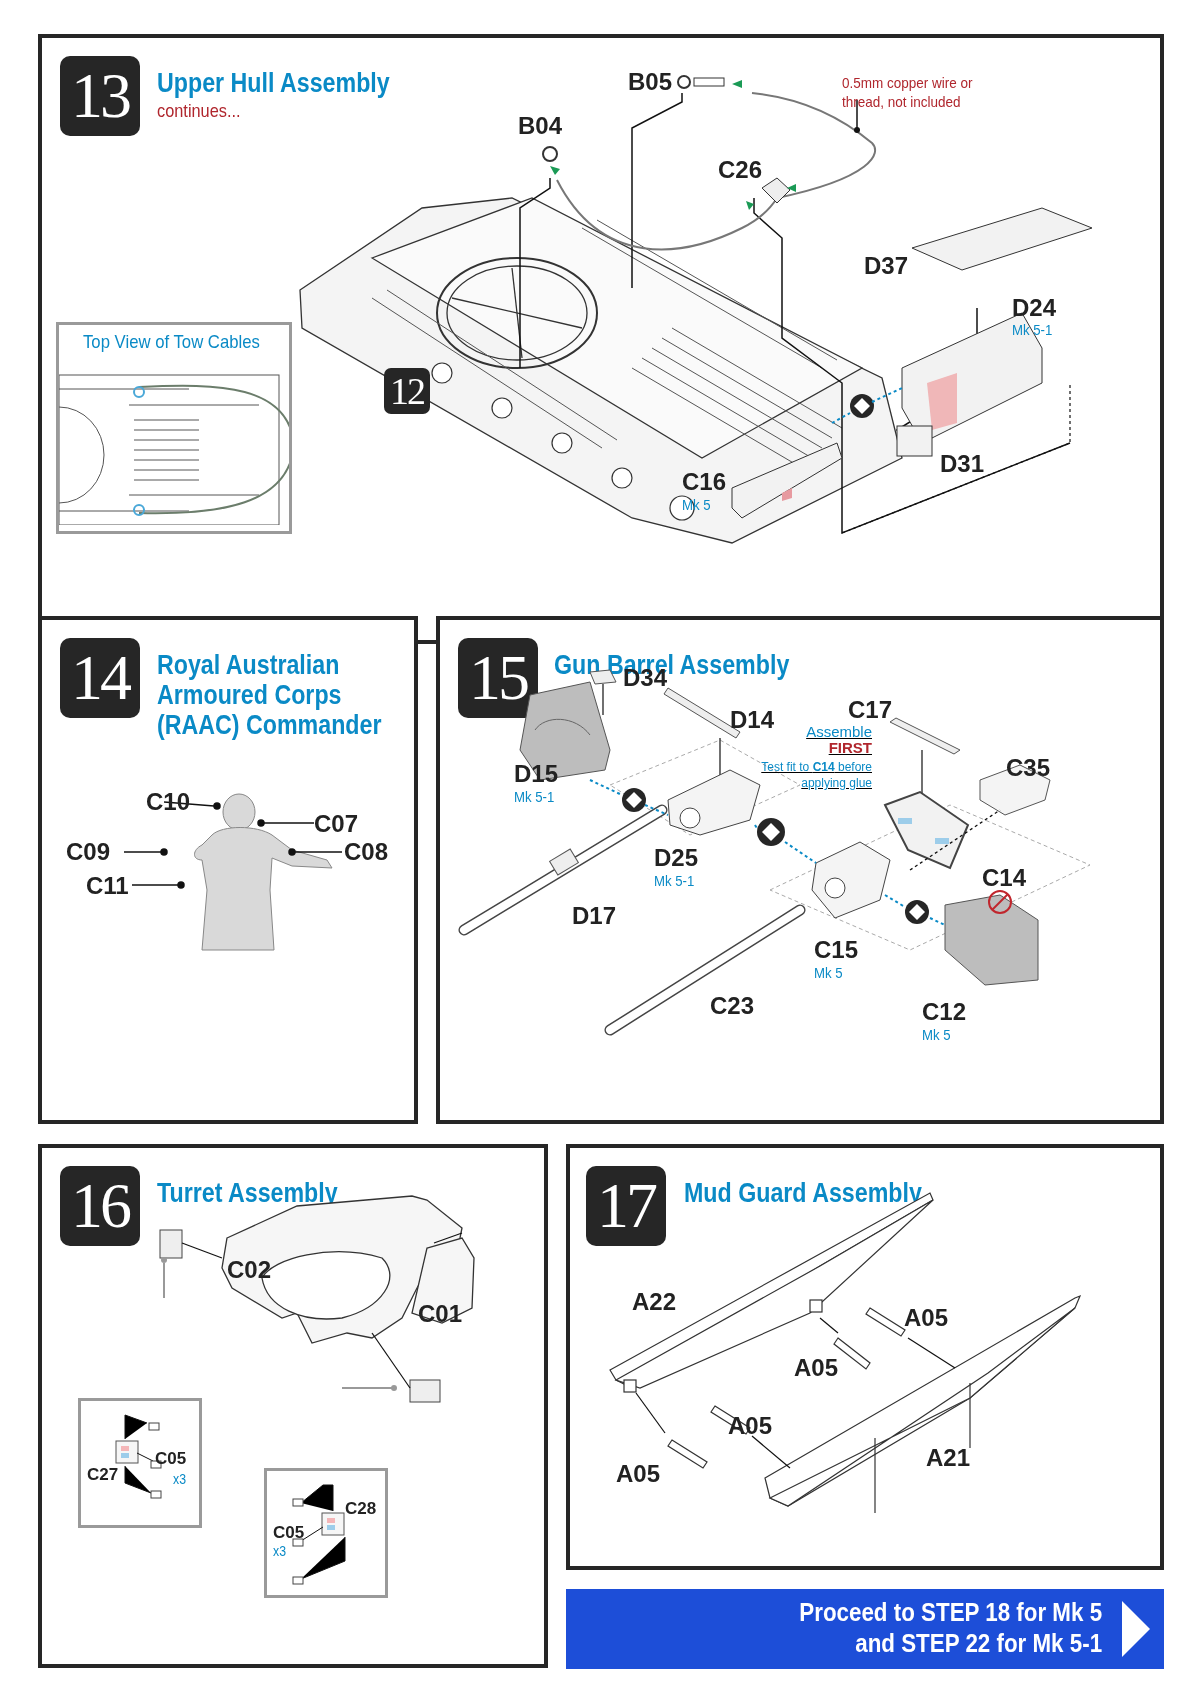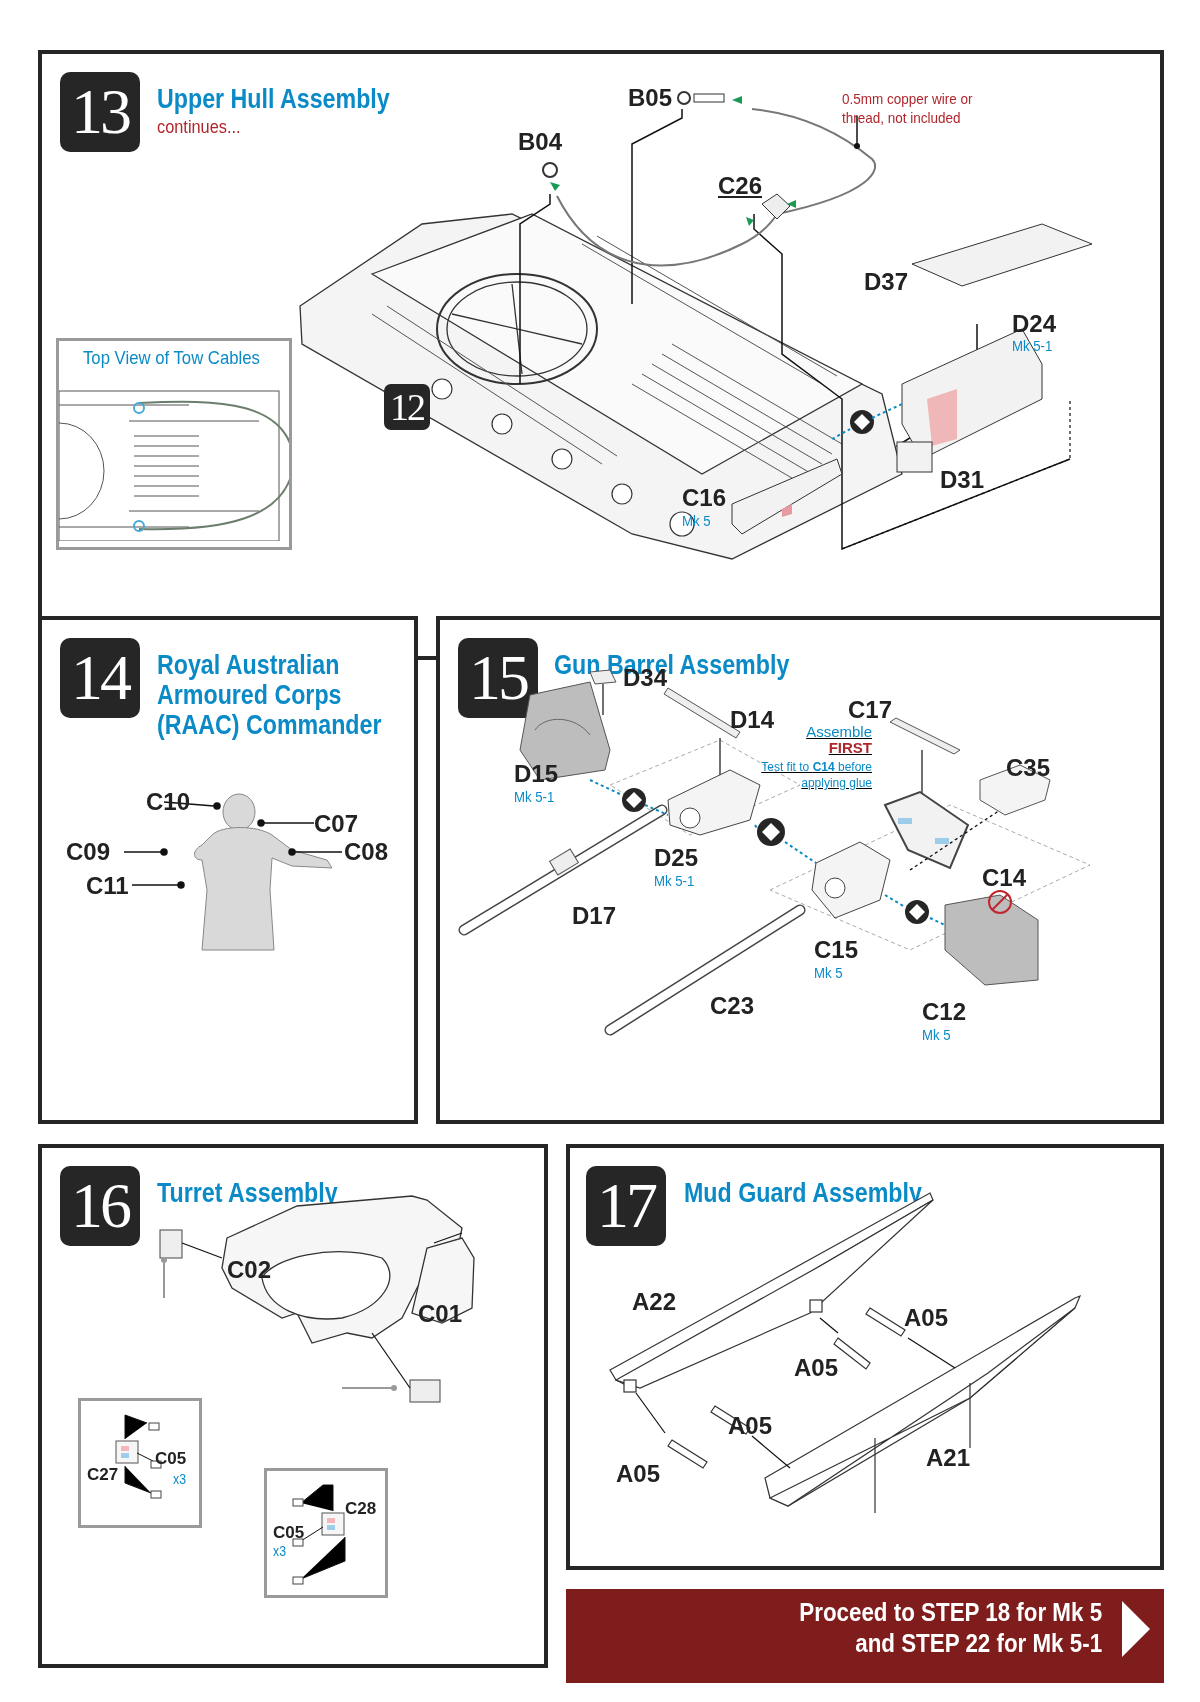--- a/index.html
+++ b/index.html
@@ -7,27 +7,27 @@
   .panel { position:absolute; border:4px solid #262626; background:#fff; box-sizing:border-box; }
   .stepnum { position:absolute; width:80px; height:80px; background:#262626; border-radius:10px; color:#fff;
     font-family:"Liberation Serif", serif; font-size:64px; line-height:80px; text-align:center; letter-spacing:-3px; }
   .title { position:absolute; color:#0a8ac6; font-weight:bold; font-size:27px; line-height:30px; transform:scaleX(0.86); transform-origin:left top; white-space:nowrap; }
   .subtitle { position:absolute; color:#b0262d; font-size:19px; transform:scaleX(0.86); transform-origin:left top; }
   .lbl { position:absolute; font-weight:bold; font-size:24px; color:#222; white-space:nowrap; }
   .note { position:absolute; color:#0a8ac6; font-size:15px; white-space:nowrap; transform:scaleX(0.88); transform-origin:left top; }
   .rednote { position:absolute; color:#b0262d; font-size:15px; line-height:19px; white-space:nowrap; transform:scaleX(0.9); transform-origin:left top; }
   svg.art { position:absolute; left:0; top:0; overflow:visible; }
   .inset { position:absolute; border:3px solid #9a9a9a; background:#fff; box-sizing:border-box; }
-  .footer { position:absolute; left:566px; top:1589px; width:598px; height:94px; background:#7f1d1d; }
+  .footer { position:absolute; left:566px; top:1589px; width:598px; height:80px; background:#1d4ed8; }
   .footer-text { position:absolute; right:62px; top:8px; color:#fff; font-weight:bold; font-size:26px; line-height:31px; text-align:right; transform:scaleX(0.86); transform-origin:right top; white-space:nowrap; }
 </style>
 </head>
 <body>
 
-<div class="panel" style="left:38px; top:50px; width:1126px; height:610px;">
+<div class="panel" style="left:38px; top:34px; width:1126px; height:610px;">
   <div class="stepnum" style="left:18px; top:18px;">13</div>
   <div class="title" style="left:115px; top:30px;">Upper Hull Assembly</div>
   <div class="subtitle" style="left:115px; top:62px;">continues...</div>
 
   <svg class="art" width="1126" height="558">
 
     <g stroke="#333" stroke-width="1.3" fill="#f4f4f4">
       <polygon points="258,252 380,170 470,160 840,340 860,420 690,505 590,480 260,290"></polygon>
       <polygon points="330,220 490,160 820,330 660,420" fill="#fafafa"></polygon>
       <ellipse cx="475" cy="275" rx="80" ry="55" fill="none" stroke-width="2"></ellipse>
@@ -97,21 +97,21 @@
     <polyline points="800,495 1028,405 1028,345" fill="none" stroke="#111" stroke-width="1.2" stroke-dasharray="3,3"></polyline>
   </svg>
 
   <div class="rednote" style="left:800px; top:35px;">
     <div>0.5mm copper wire or</div>
     <div>thread, not included</div>
   </div>
 
   <div class="lbl" style="left:586px; top:30px;text-align:center;">B05</div>
   <div class="lbl" style="left:476px; top:74px;">B04</div>
-  <div class="lbl" style="left:676px; top:118px;text-decoration:underline;">C26</div>
+  <div class="lbl" style="left:676px; top:118px;">C26</div>
   <div class="lbl" style="left:822px; top:214px;">D37</div>
   <div class="lbl" style="left:970px; top:256px;">D24</div>
   <div class="note" style="left:970px; top:283px;">Mk 5-1</div>
   <div class="lbl" style="left:898px; top:412px;">D31</div>
   <div class="lbl" style="left:640px; top:430px;">C16</div>
   <div class="note" style="left:640px; top:458px;">Mk 5</div>
 
   <div class="stepnum" style="left:342px; top:330px; width:46px; height:46px; font-size:38px; line-height:46px; border-radius:7px; letter-spacing:-2px;">12</div>
 
   <div class="inset" style="left:14px; top:284px; width:236px; height:212px;">

